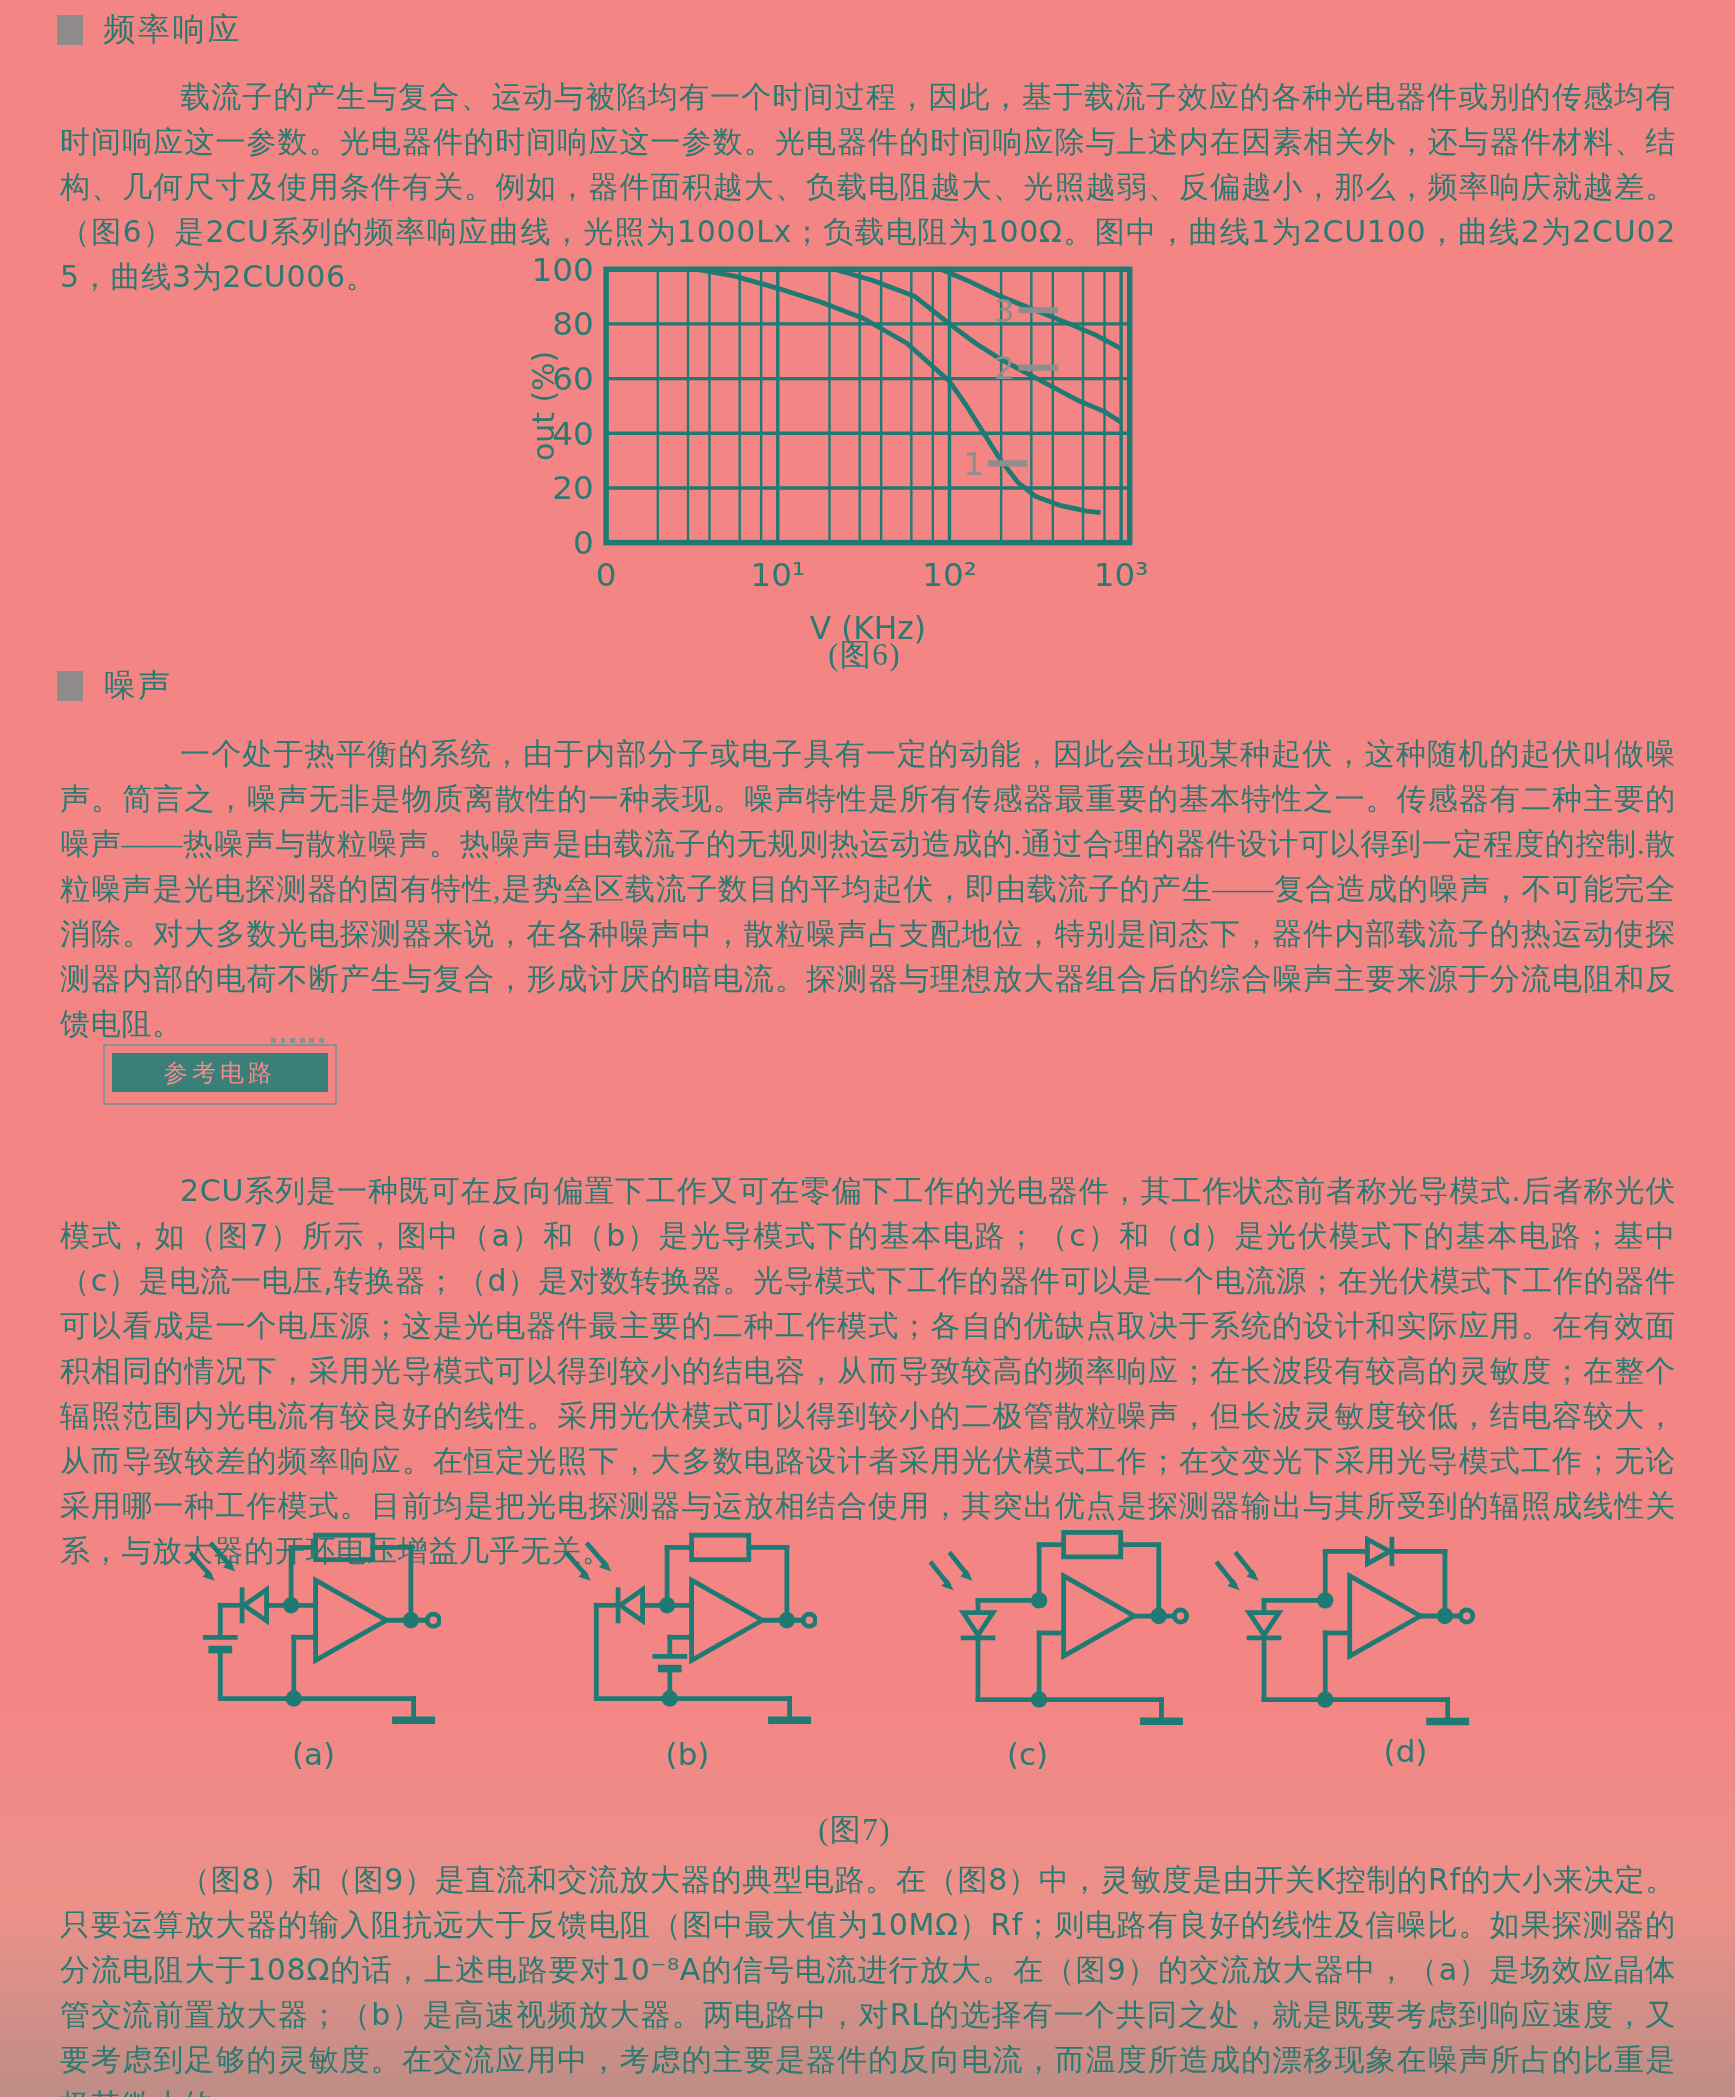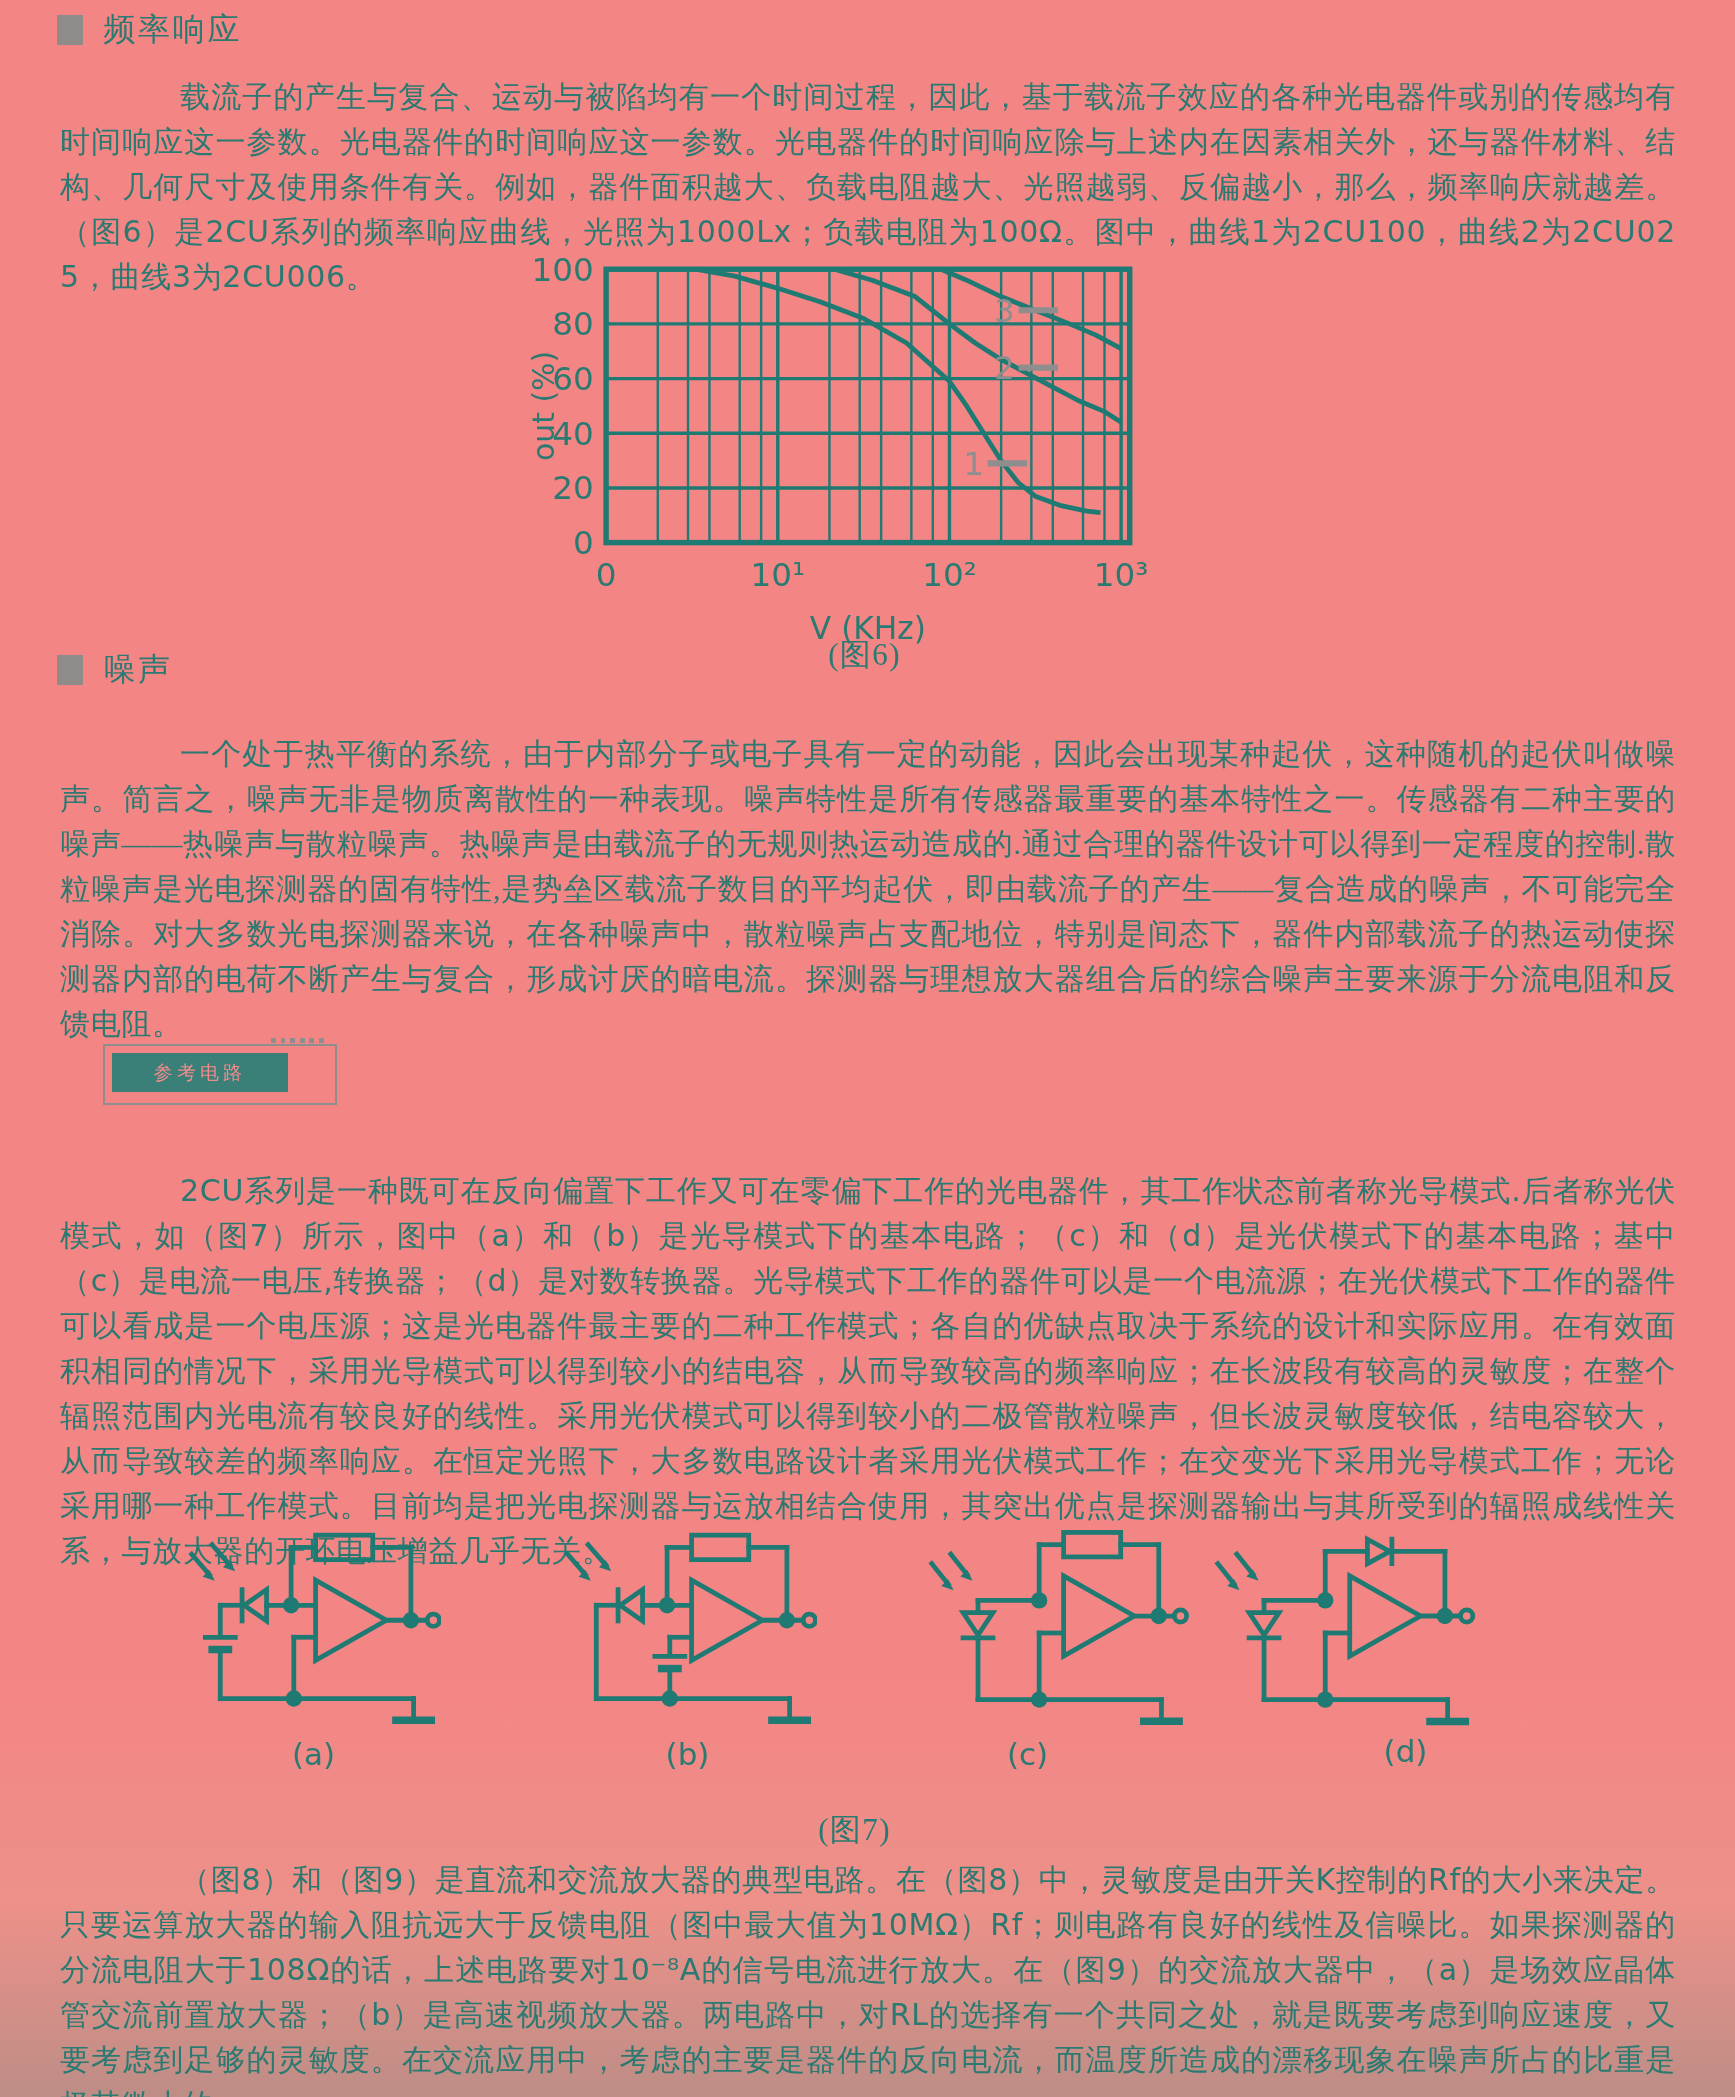--- a/index.html
+++ b/index.html
@@ -21,23 +21,23 @@
     color:#2a7a72;font-size:30px;line-height:45px;
     text-align:justify;text-indent:4em;word-break:break-all;letter-spacing:0.7px;margin-top:13px;
   }
   .caption{position:absolute;color:#2a7a72;font-size:31px;text-align:center;letter-spacing:1.4px;font-family:Liberation Serif, serif;}
   #chart{position:absolute;left:531px;top:257px;width:667px;height:408px;}
   #fig6{width:100%;height:100%;}
   #fig6 text{font-family:"DejaVu Sans",sans-serif;}
   
   #refbox-outline{position:absolute;left:103px;top:1044px;width:230px;height:57px;border:2.7px solid #8e8e8e;}
   #refbox-plate{
-    position:absolute;left:112px;top:1053px;width:176px;height:39px;background:#3a7f78;
+    position:absolute;left:112px;top:1053px;width:216px;height:39px;background:#3a7f78;
     display:flex;align-items:center;justify-content:center;
-    color:#f18c8c;font-size:19px;letter-spacing:4.1px;
+    color:#f18c8c;font-size:24px;letter-spacing:4.1px;
   }
   #refbox-dots{position:absolute;left:271px;top:1038px;display:flex;gap:4.8px;}
   #refbox-dots span{width:4.8px;height:4.8px;background:#8e8e8e;display:inline-block;}
   .circuit{position:absolute;}
   .circuit *{vector-effect:none;}
   .ckt-label{position:absolute;width:259px;text-align:center;color:#2a7a72;font-size:31px;}
   .wire{stroke:#1e7a73;stroke-width:7;fill:none;stroke-linecap:square;}
   .wire-thick{stroke:#1e7a73;stroke-width:11;fill:none;stroke-linecap:square;}
   .node{fill:#1e7a73;}
   .outline{stroke:#1e7a73;stroke-width:7;fill:none;stroke-linejoin:miter;}
@@ -98,21 +98,21 @@
         <text x="110" y="484" fill="#2a7a72" text-anchor="middle" font-size="48">0</text>
         <text x="362.45901639344265" y="484" fill="#2a7a72" text-anchor="middle" font-size="48">10¹</text>
         <text x="614.9180327868853" y="484" fill="#2a7a72" text-anchor="middle" font-size="48">10²</text>
         <text x="867.3770491803278" y="484" fill="#2a7a72" text-anchor="middle" font-size="48">10³</text>
         <text x="495" y="562" fill="#2a7a72" text-anchor="middle" font-size="46">V (KHz)</text>
         <text x="34" y="219" fill="#2a7a72" text-anchor="middle" font-size="44" transform="rotate(-90 34 219)">out (%)</text>
       </svg>
   </div>
   <div class="caption" style="left:531px;top:634px;width:667px;">(图6)</div>
 
-  <div class="sec-header" style="left:57px;top:648px;">
+  <div class="sec-header" style="left:57px;top:664px;">
     <span class="bullet"></span>
     <span>噪声</span>
   </div>
 
   <div class="para" style="top:718px;font-family:Liberation Serif, serif;">一个处于热平衡的系统，由于内部分子或电子具有一定的动能，因此会出现某种起伏，这种随机的起伏叫做噪声。简言之，噪声无非是物质离散性的一种表现。噪声特性是所有传感器最重要的基本特性之一。传感器有二种主要的噪声——热噪声与散粒噪声。热噪声是由载流子的无规则热运动造成的.通过合理的器件设计可以得到一定程度的控制.散粒噪声是光电探测器的固有特性,是势垒区载流子数目的平均起伏，即由载流子的产生——复合造成的噪声，不可能完全消除。对大多数光电探测器来说，在各种噪声中，散粒噪声占支配地位，特别是间态下，器件内部载流子的热运动使探测器内部的电荷不断产生与复合，形成讨厌的暗电流。探测器与理想放大器组合后的综合噪声主要来源于分流电阻和反馈电阻。</div>
 
   <div id="refbox-outline"></div>
   <div id="refbox-dots">
     <span></span>
       <span></span>

